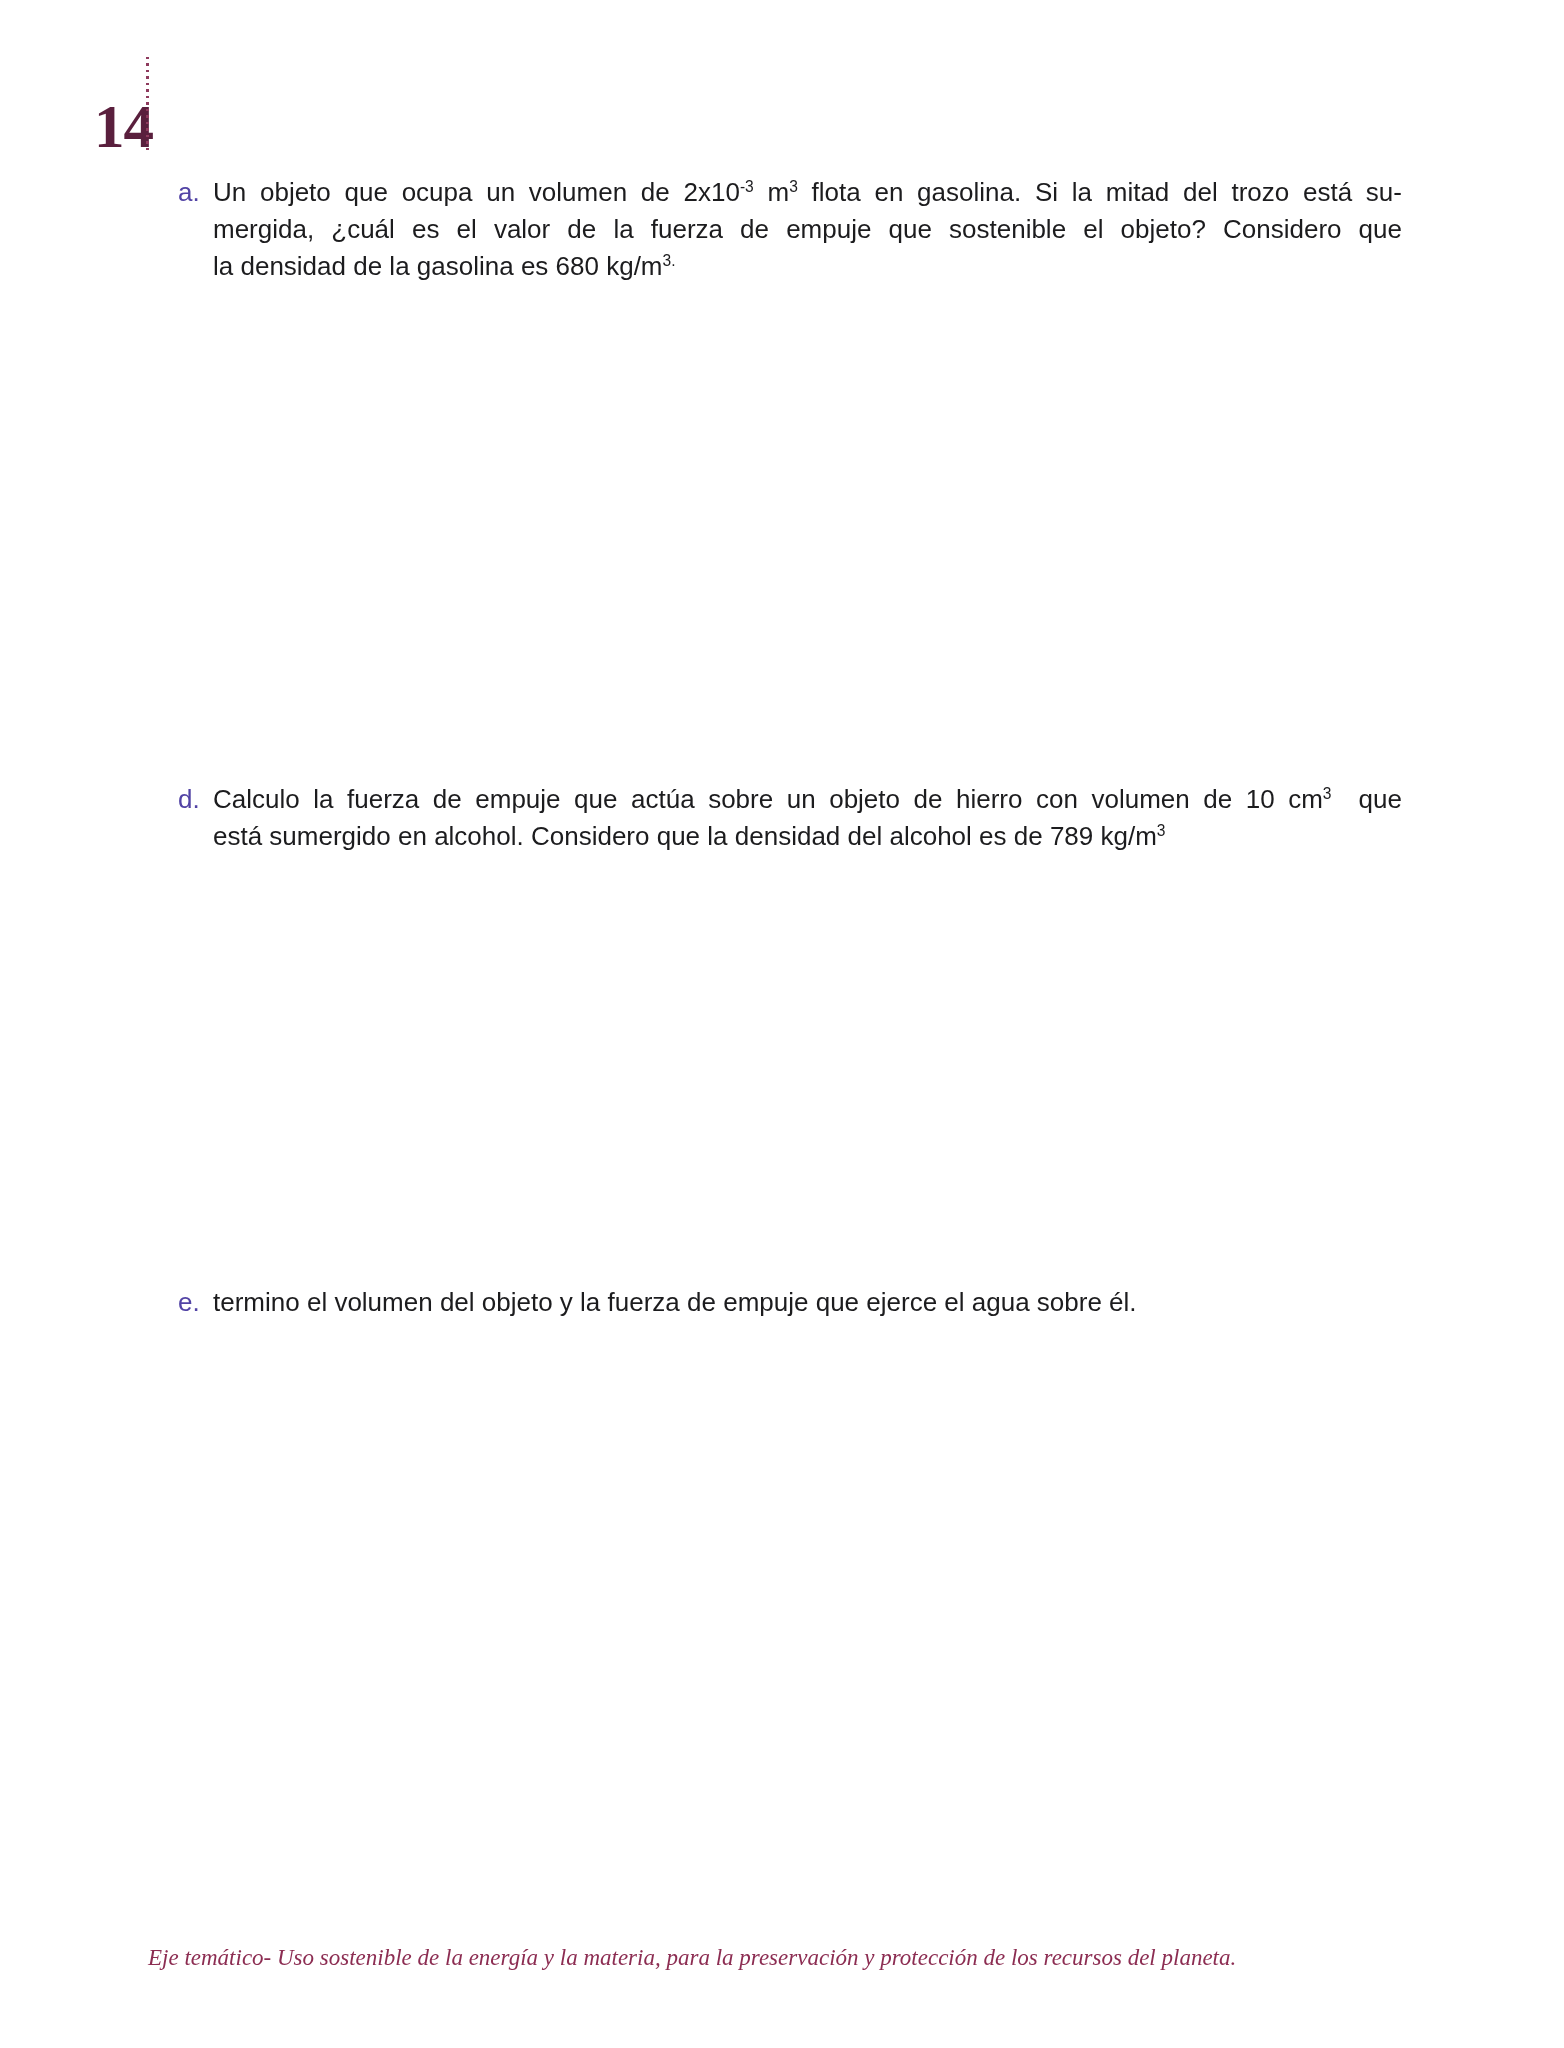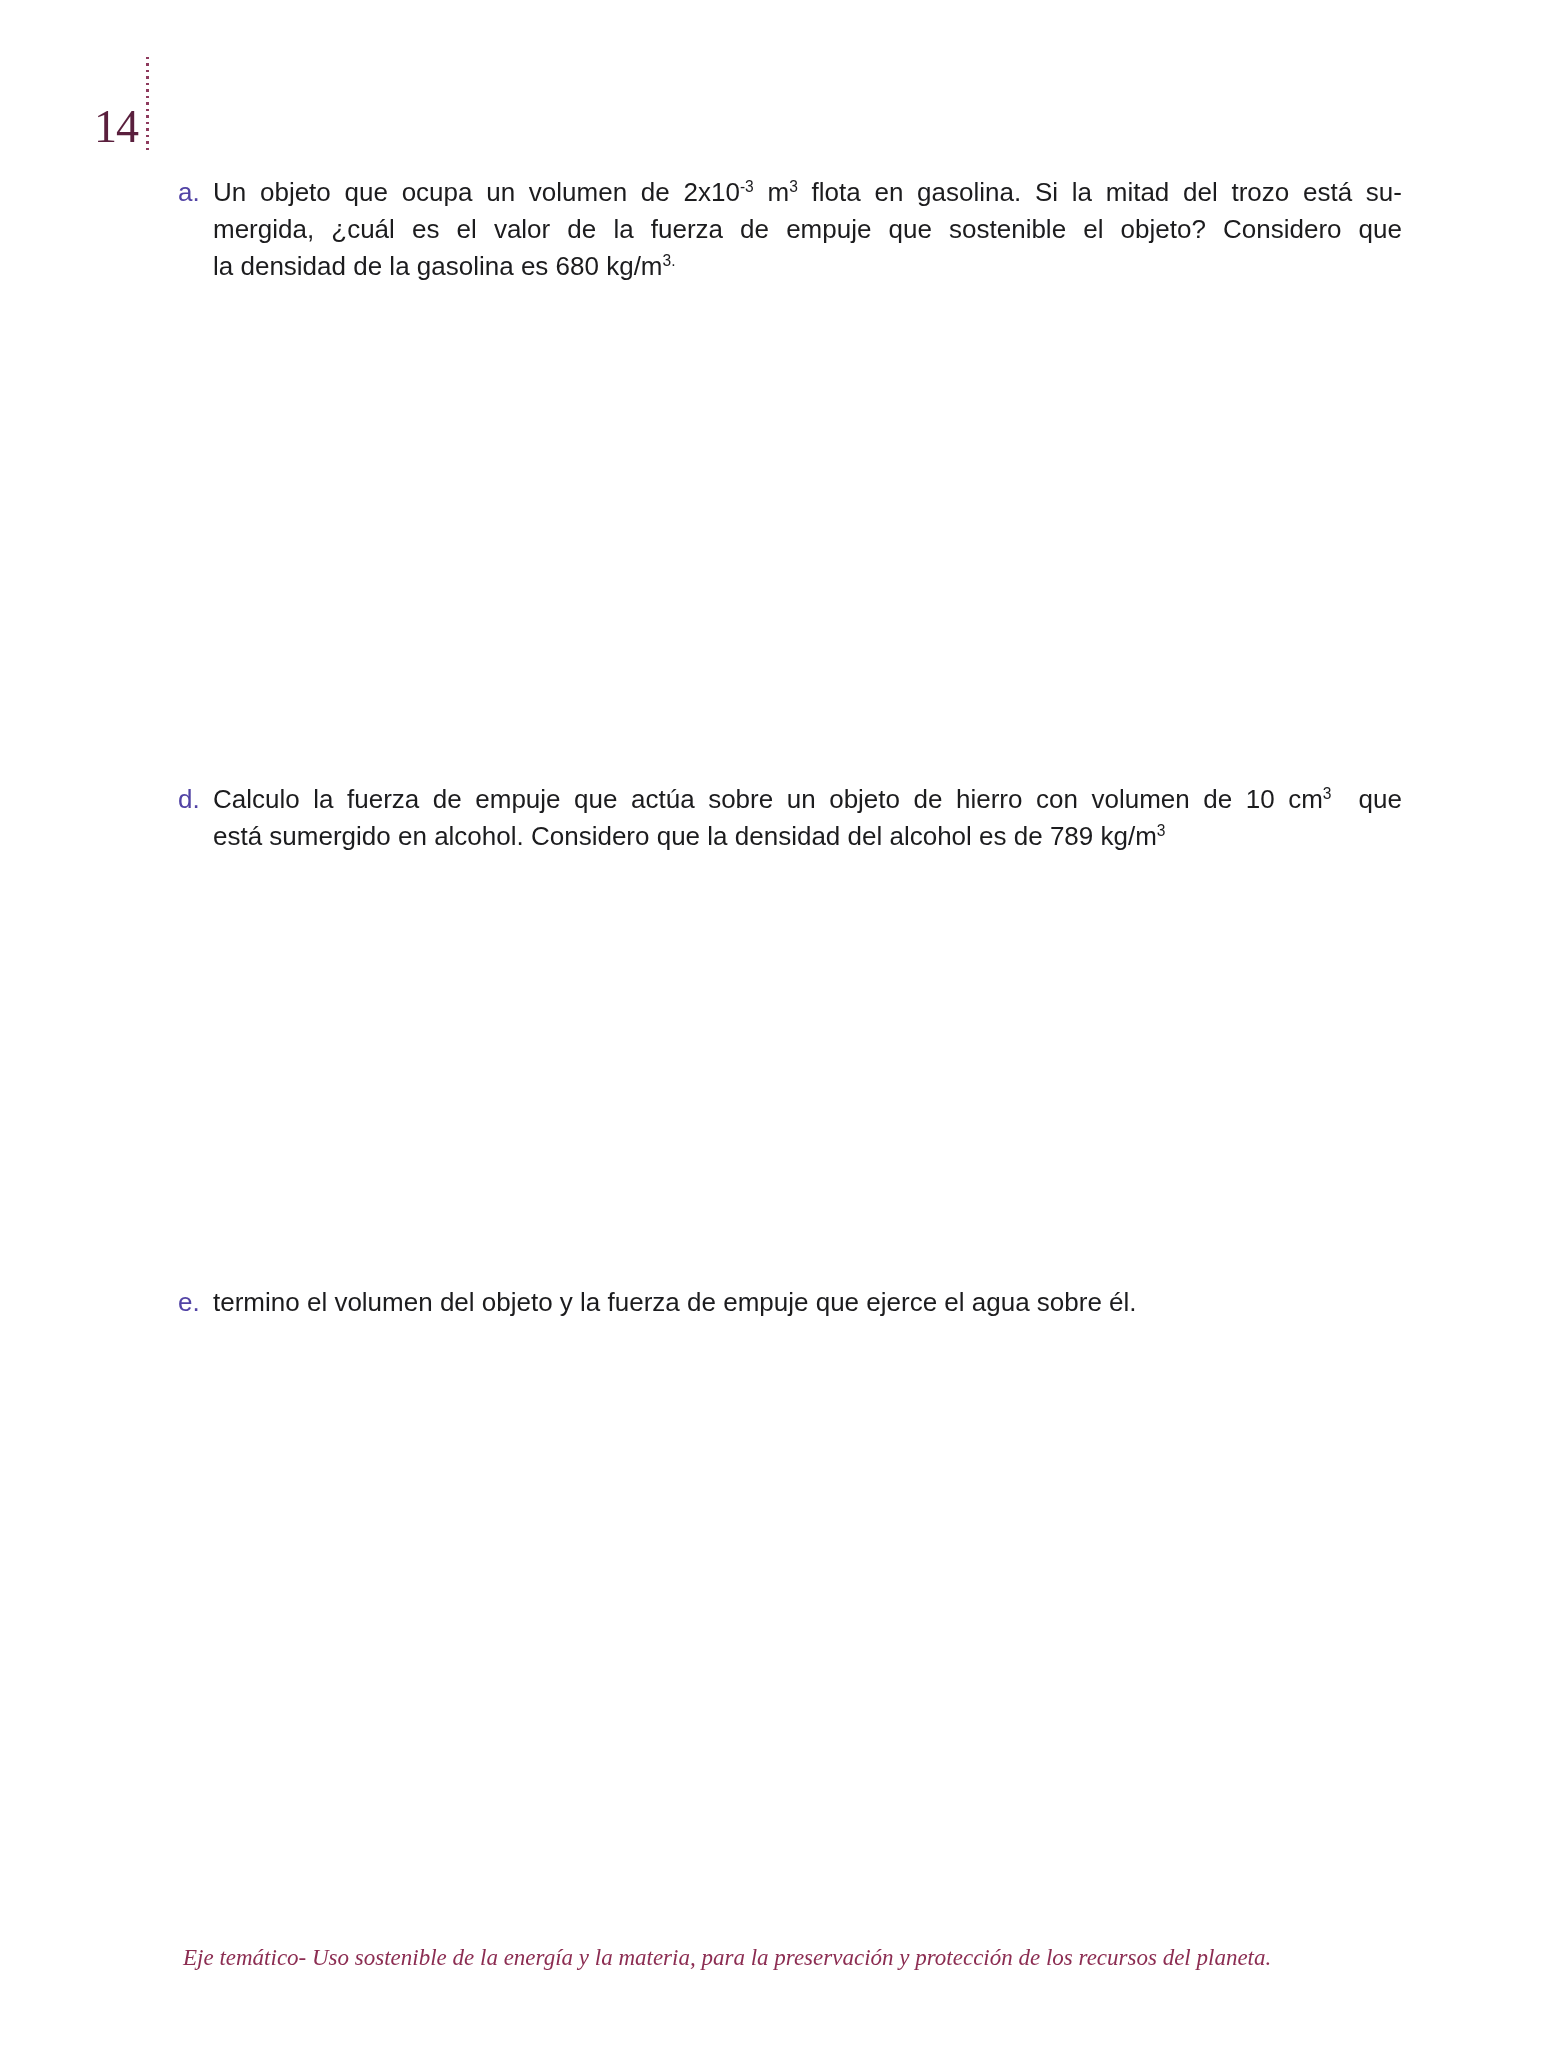--- a/index.html
+++ b/index.html
@@ -13,21 +13,21 @@
   body{
     width:1564px;height:2048px;
     background:#ffffff;
     position:relative;
     font-family:"Liberation Sans", sans-serif;
     overflow:hidden;
   }
   .page-number{
     position:absolute;left:94px;top:103px;
     font-family:"Liberation Serif", serif;
-    font-weight:400;font-size:46px;line-height:48px;
+    font-weight:700;font-size:61px;line-height:48px;
     color:var(--page_number);
     letter-spacing:-1px;
   }
   .dotted-line{
     position:absolute;left:146px;top:57px;
     width:3px;height:94px;
     background-image:repeating-linear-gradient(to bottom,
       var(--dotted_line) 0px, var(--dotted_line) 2.5px,
       transparent 2.5px, transparent 6.5px);
   }
@@ -58,21 +58,20 @@
   }
   #problem-a{top:174px;}
   #problem-d{top:781px;}
   #problem-e{top:1284px;}
   .footer{
     position:absolute;left:148px;top:1943px;width:1300px;
     font-family:"Liberation Serif", serif;
     font-style:italic;
     font-size:23px;line-height:30px;
     color:var(--footer_text);
-    margin-left:35px;
   }
 </style>
 </head>
 <body>
 
 <div class="page-number">14</div>
 <div class="dotted-line"></div>
 
 <div class="problem" id="problem-a">
   <div class="line">

